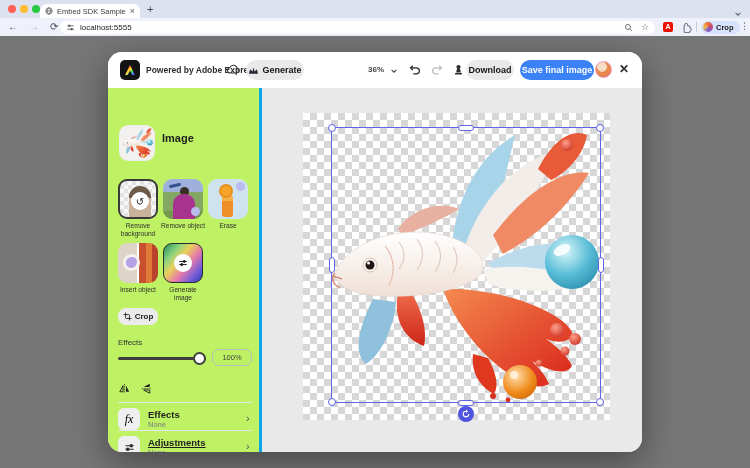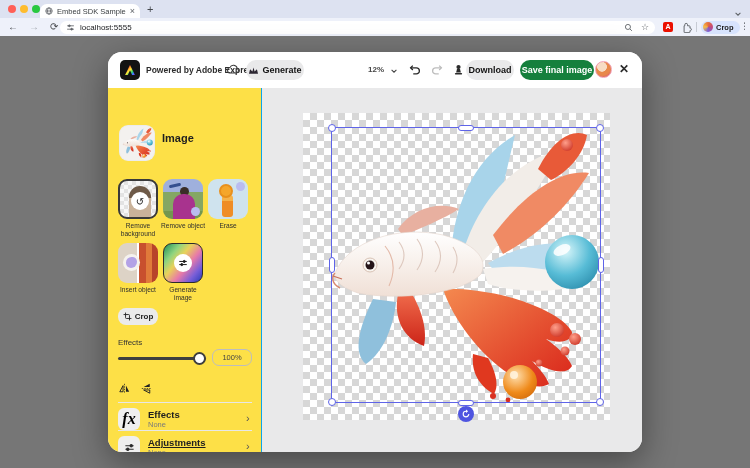--- a/index.html
+++ b/index.html
@@ -32,29 +32,29 @@
   .modal{position:absolute;left:108px;top:16px;width:534px;height:400px;background:#ffffff;border-radius:14px;box-shadow:0 10px 34px rgba(0,0,0,.4);overflow:hidden;}
 
   
   .xheader{position:absolute;left:0;top:0;width:534px;height:36px;background:#fff;}
   .logo{position:absolute;left:12px;top:8px;width:20px;height:20px;background:#131313;border-radius:5px;display:flex;align-items:center;justify-content:center;}
   .brand{position:absolute;left:38px;top:13px;font-size:8.5px;font-weight:bold;color:#2c2c2c;}
   .cloud{position:absolute;left:118px;top:11px;}
   .pill{position:absolute;top:8px;height:20px;border-radius:10px;background:#e9e9ea;display:flex;align-items:center;justify-content:center;font-size:9px;font-weight:bold;color:#131313;}
   .premium{left:138px;width:58px;}
   .download{left:358px;width:48px;}
-  .save{left:412px;width:74px;background:#15803d;color:#ffffff;}
+  .save{left:412px;width:74px;background:#3b82f6;color:#ffffff;}
   .zoomtxt{position:absolute;left:260px;top:13px;font-size:8px;color:#464646;font-weight:bold;}
   .zchev{position:absolute;left:282px;top:15px;}
   .hicon{position:absolute;top:11px;}
   .uavatar{position:absolute;left:487px;top:9px;width:17px;height:17px;border-radius:50%;background:radial-gradient(circle at 40% 32%,#f7dcc4 0 34%,#e8884a 38% 62%,#d2487e 100%);border:1px solid #f0a0b8;box-sizing:border-box;}
   .xclose{position:absolute;left:511px;top:10px;font-size:12px;color:#2c2c2c;font-weight:bold;}
 
   
-  .panel{position:absolute;left:0;top:36px;width:154px;height:364px;background:#fde047;border-right:1px solid #0ea5e9;box-sizing:border-box;}
+  .panel{position:absolute;left:0;top:36px;width:154px;height:364px;background:#bef264;border-right:3px solid #0ea5e9;box-sizing:border-box;}
   .pthumb{position:absolute;left:12px;top:38px;width:34px;height:34px;background:#f3f1ef;border-radius:8px;overflow:hidden;box-shadow:0 0 0 1px #ececec;}
   .ptitle{position:absolute;left:54px;top:44px;font-size:11px;font-weight:bold;color:#1f1f1f;}
 
   .thumb{position:absolute;width:40px;height:40px;border-radius:9px;overflow:hidden;box-sizing:border-box;}
   .tlabel{position:absolute;width:46px;text-align:center;font-size:6.6px;color:#2e2e2e;line-height:1.2;}
   .cir{position:absolute;left:11px;top:11px;width:18px;height:18px;background:#fff;border-radius:50%;display:flex;align-items:center;justify-content:center;font-size:10px;color:#222;}
   .dot{position:absolute;width:9px;height:9px;border-radius:50%;background:#babcf0;}
 
   .t-rb{left:10px;top:91px;border:2px solid #3a3a3a;background:
     linear-gradient(45deg,#e3e3e3 25%,transparent 25%,transparent 75%,#e3e3e3 75%),
@@ -187,21 +187,21 @@
         <span class="brand">Powered by Adobe Express</span>
         <svg class="cloud" width="14" height="12" viewBox="0 0 16 13">
             <path d="M4.2 11 a3.1 3.1 0 0 1 .3-6.1 4.3 4.3 0 0 1 8.3 1.1 2.7 2.7 0 0 1-.5 5 Z" fill="none" stroke="#3a3a3a" stroke-width="1.2"></path>
           </svg>
         <div class="pill premium">
           <svg width="11" height="9" viewBox="0 0 17 13" style="margin-right:3px;">
               <path d="M1.5 11.5 L3.2 4.5 L6.8 8.2 L8.5 2 L10.2 8.2 L13.8 4.5 L15.5 11.5 Z" fill="#2c2733"></path>
             </svg>
           <span>Generate</span>
         </div>
-        <span class="zoomtxt">12%</span>
+        <span class="zoomtxt">36%</span>
         <svg class="zchev" width="8" height="8" viewBox="0 0 10 10">
             <path d="M2 3.5 L5 6.5 L8 3.5" fill="none" stroke="#444" stroke-width="1.3"></path>
           </svg>
         <svg class="hicon" style="left:300px;" width="14" height="14" viewBox="0 0 16 16">
             <g fill="none" stroke="#292929" stroke-width="1.5">
               <path d="M5.5 3 L3 5.5 L5.5 8"></path>
               <path d="M3 5.5 H9.5 a3.5 3.5 0 0 1 0 7 H6"></path>
             </g>
           </svg>
         <svg class="hicon" style="left:322px;transform:scaleX(-1);" width="14" height="14" viewBox="0 0 16 16">
@@ -300,21 +300,21 @@
             <path d="M3 7 L11.5 2.5 V7 Z" fill="#222"></path>
             <path d="M3 11 L11.5 15.5 V11 Z" fill="none" stroke="#222" stroke-width="1.3"></path>
             <line x1="0.5" y1="9" x2="13.5" y2="9" stroke="#222" stroke-width="1" stroke-dasharray="2 1.4"></line>
           </svg>
         </div>
 
         <div class="hr" style="top:314px;"></div>
 
         <div class="prow">
           <div class="ibox" style="top:320px;">
-              <span style="font-style:italic;font-weight:bold;font-size:16px;font-family:'Liberation Serif',serif;">fx</span>
+              <span style="font-style:italic;font-weight:normal;font-size:12px;font-family:'Liberation Serif',serif;">fx</span>
             </div>
           <div class="rtitle" style="top:321px;">Effects</div>
           <div class="rsub" style="top:332px;">None</div>
           <div class="rchev" style="top:324px;">›</div>
         </div>
 
         <div class="hr" style="top:342px;"></div>
 
         <div class="prow">
           <div class="ibox" style="top:348px;">

